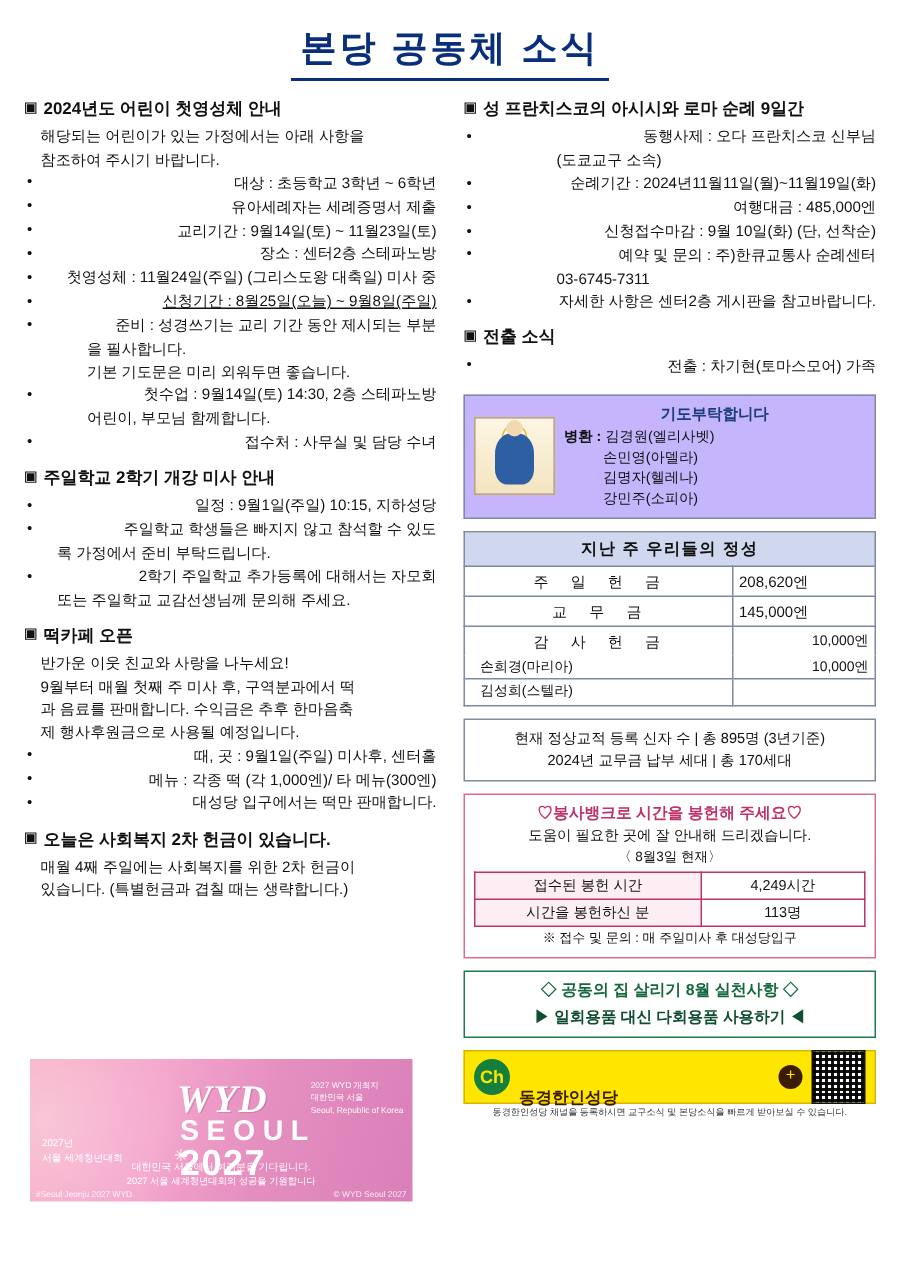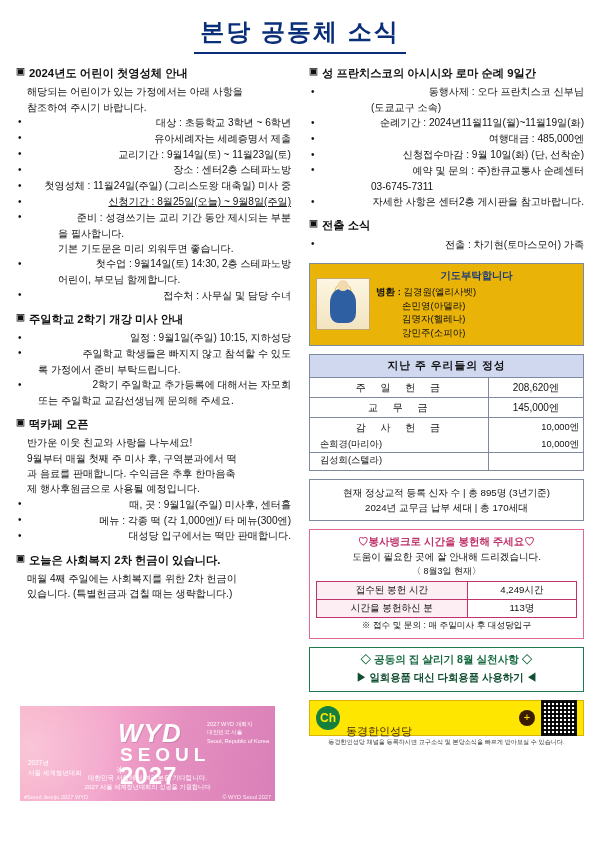--- a/index.html
+++ b/index.html
@@ -77,21 +77,21 @@
   .ind3 { padding-left:42px; }
   .ind4 { padding-left:62px; }
   .und { text-decoration:underline; }
 
   
   .rbox { margin-bottom:8px; }
 
   
   .prayer {
     border:1px solid #7e8aa0;
-    background:#eab308;
+    background:#c4b5fd;
     padding:5px 6px;
     display:flex;
     gap:6px;
     align-items:center;
     margin-top:11px;
   }
   .prayer-img {
     width:54px; height:52px;
     border:1px solid #c2a86a;
     background:linear-gradient(#fdf6e3,#f3e4c0);
@@ -146,21 +146,21 @@
     font-size:10.8px;
     font-weight:bold;
     letter-spacing:1px;
     padding:4px;
   }
   table.off td.lbl {
     text-align:center;
     letter-spacing:6px;
     padding-left:8px;
   }
-  table.off td.amt { text-align:center;margin-left:12px; }
+  table.off td.amt { text-align:left;margin-left:12px; }
   table.off td.sub {
     font-size:9.3px; padding:1px 4px 1px 10px;
     border-top:none; border-bottom:none;
   }
   table.off td.subamt {
     font-size:9.3px; text-align:right; padding:1px 4px;
     border-top:none; border-bottom:none;
   }
 
   
@@ -216,21 +216,21 @@
     display:flex; align-items:center; gap:6px;
     height:36px;
   }
   .ad .ch {
     width:24px; height:24px; border-radius:50%;
     background:#15803d; color:#ffe600;
     font-size:12px; font-weight:bold;
     display:flex; align-items:center; justify-content:center;
     flex:0 0 auto;
   }
-  .ad .ad-name { font-size:11px; font-weight:normal; color:#3a1d00; flex:1 1 auto;margin-top:27px; }
+  .ad .ad-name { font-size:11px; font-weight:bold; color:#3a1d00; flex:1 1 auto;margin-top:27px; }
   .ad .plus {
     width:16px; height:16px; border-radius:50%;
     background:#3a1d00; color:#ffe600;
     font-size:11px; line-height:15px; text-align:center;
     flex:0 0 auto;
   }
   .qr {
     width:36px; height:36px;
     background:
       repeating-linear-gradient(0deg,#111 0 2px,#fff 2px 4px),
@@ -257,20 +257,21 @@
     position:absolute; left:-30px; top:-20px;
     width:160px; height:170px;
     background:radial-gradient(circle at 30% 30%,rgba(255,255,255,.35),rgba(255,255,255,0) 60%);
     transform:rotate(-15deg);
   }
   .poster .wyd {
     position:absolute; left:98px; top:12px;
     font-size:26px; font-weight:bold; font-style:italic;
     letter-spacing:1px;
     text-shadow:1px 1px 0 rgba(0,0,0,.12);
+    font-family:Liberation Serif, serif;
   }
   .poster .seoul {
     position:absolute; left:100px; top:38px;
     font-size:19px; font-weight:bold; letter-spacing:5px;
   }
   .poster .year {
     position:absolute; left:100px; top:56px;
     font-size:24px; font-weight:bold; letter-spacing:1px;
   }
   .poster .star2 {

